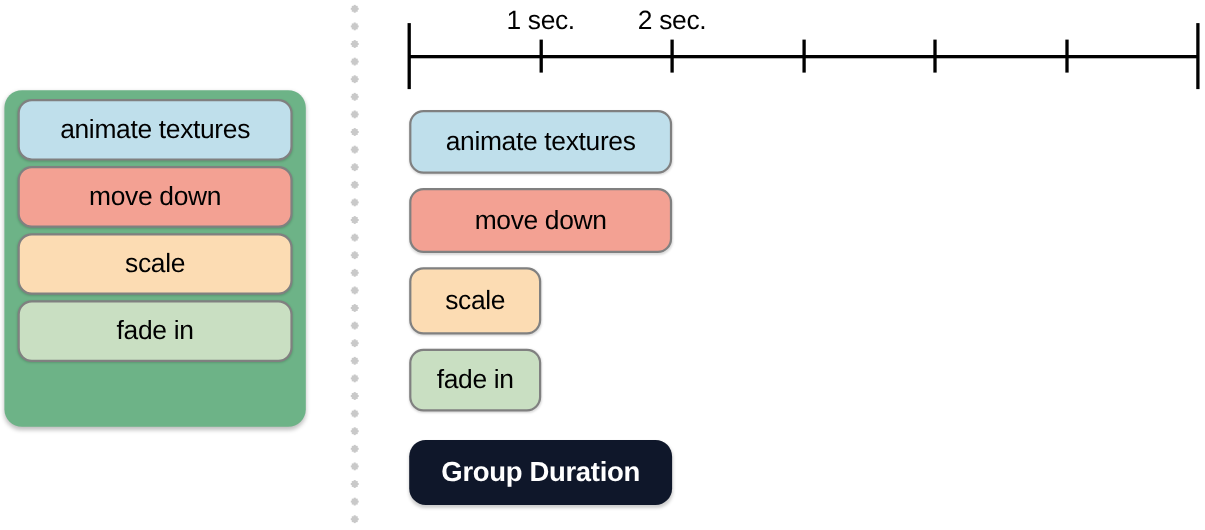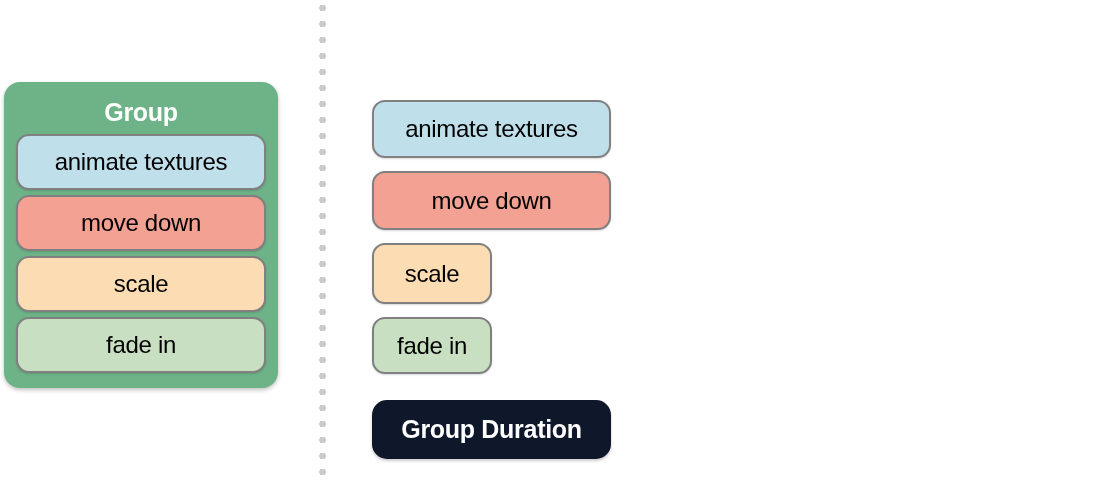--- a/index.html
+++ b/index.html
@@ -98,31 +98,42 @@
     font-size: 25px;
     box-shadow: 0 2px 3px rgba(0,0,0,0.2);
   }
 </style>
 </head>
 <body>
 
 <div class="stage">
 
   <div class="group-box" style="background: rgb(109, 179, 135);">
-    <div class="group-title" style="color: rgb(255, 255, 255);">Group</div>
     <div class="group-rows">
         <div class="group-row" style="background: rgb(191, 223, 235); border-color: rgb(128, 128, 128);">animate textures</div>
         <div class="group-row" style="background: rgb(243, 161, 147); border-color: rgb(128, 128, 128);">move down</div>
         <div class="group-row" style="background: rgb(252, 220, 179); border-color: rgb(128, 128, 128);">scale</div>
         <div class="group-row" style="background: rgb(201, 223, 194); border-color: rgb(128, 128, 128);">fade in</div>
       </div>
   </div>
 
   <div class="dotted-divider" style="--dot: #c9c9c9;"></div>
 
+  <div class="timeline">
+    <div class="tl-line"></div>
+  <div class="tick end" style="left: 0px; background: rgb(0, 0, 0);"></div>
+      <div class="tick mid" style="left: 119.5px; background: rgb(0, 0, 0);"></div>
+      <div class="tick-label" style="left: 119.5px;">1 sec.</div>
+      <div class="tick mid" style="left: 239px; background: rgb(0, 0, 0);"></div>
+      <div class="tick-label" style="left: 239px;">2 sec.</div>
+      <div class="tick mid" style="left: 358.5px; background: rgb(0, 0, 0);"></div>
+      <div class="tick mid" style="left: 478px; background: rgb(0, 0, 0);"></div>
+      <div class="tick mid" style="left: 597.5px; background: rgb(0, 0, 0);"></div>
+      <div class="tick end" style="left: 717px; background: rgb(0, 0, 0);"></div>
+    </div>
 
   <div>
       <div class="bar" style="left: 372px; top: 100px; width: 239px; height: 58px; background: rgb(191, 223, 235); color: rgb(0, 0, 0); border-color: rgb(128, 128, 128);">animate textures</div>
       <div class="bar" style="left: 372px; top: 171px; width: 239px; height: 59px; background: rgb(243, 161, 147); color: rgb(0, 0, 0); border-color: rgb(128, 128, 128);">move down</div>
       <div class="bar" style="left: 372px; top: 243px; width: 120px; height: 61px; background: rgb(252, 220, 179); color: rgb(0, 0, 0); border-color: rgb(128, 128, 128);">scale</div>
       <div class="bar" style="left: 372px; top: 317px; width: 120px; height: 57px; background: rgb(201, 223, 194); color: rgb(0, 0, 0); border-color: rgb(128, 128, 128);">fade in</div>
       <div class="bar emphasis" style="left: 372px; top: 400px; width: 239px; height: 59px; background: #0f172a; color: rgb(255, 255, 255);">Group Duration</div>
     </div>
 
 </div>

